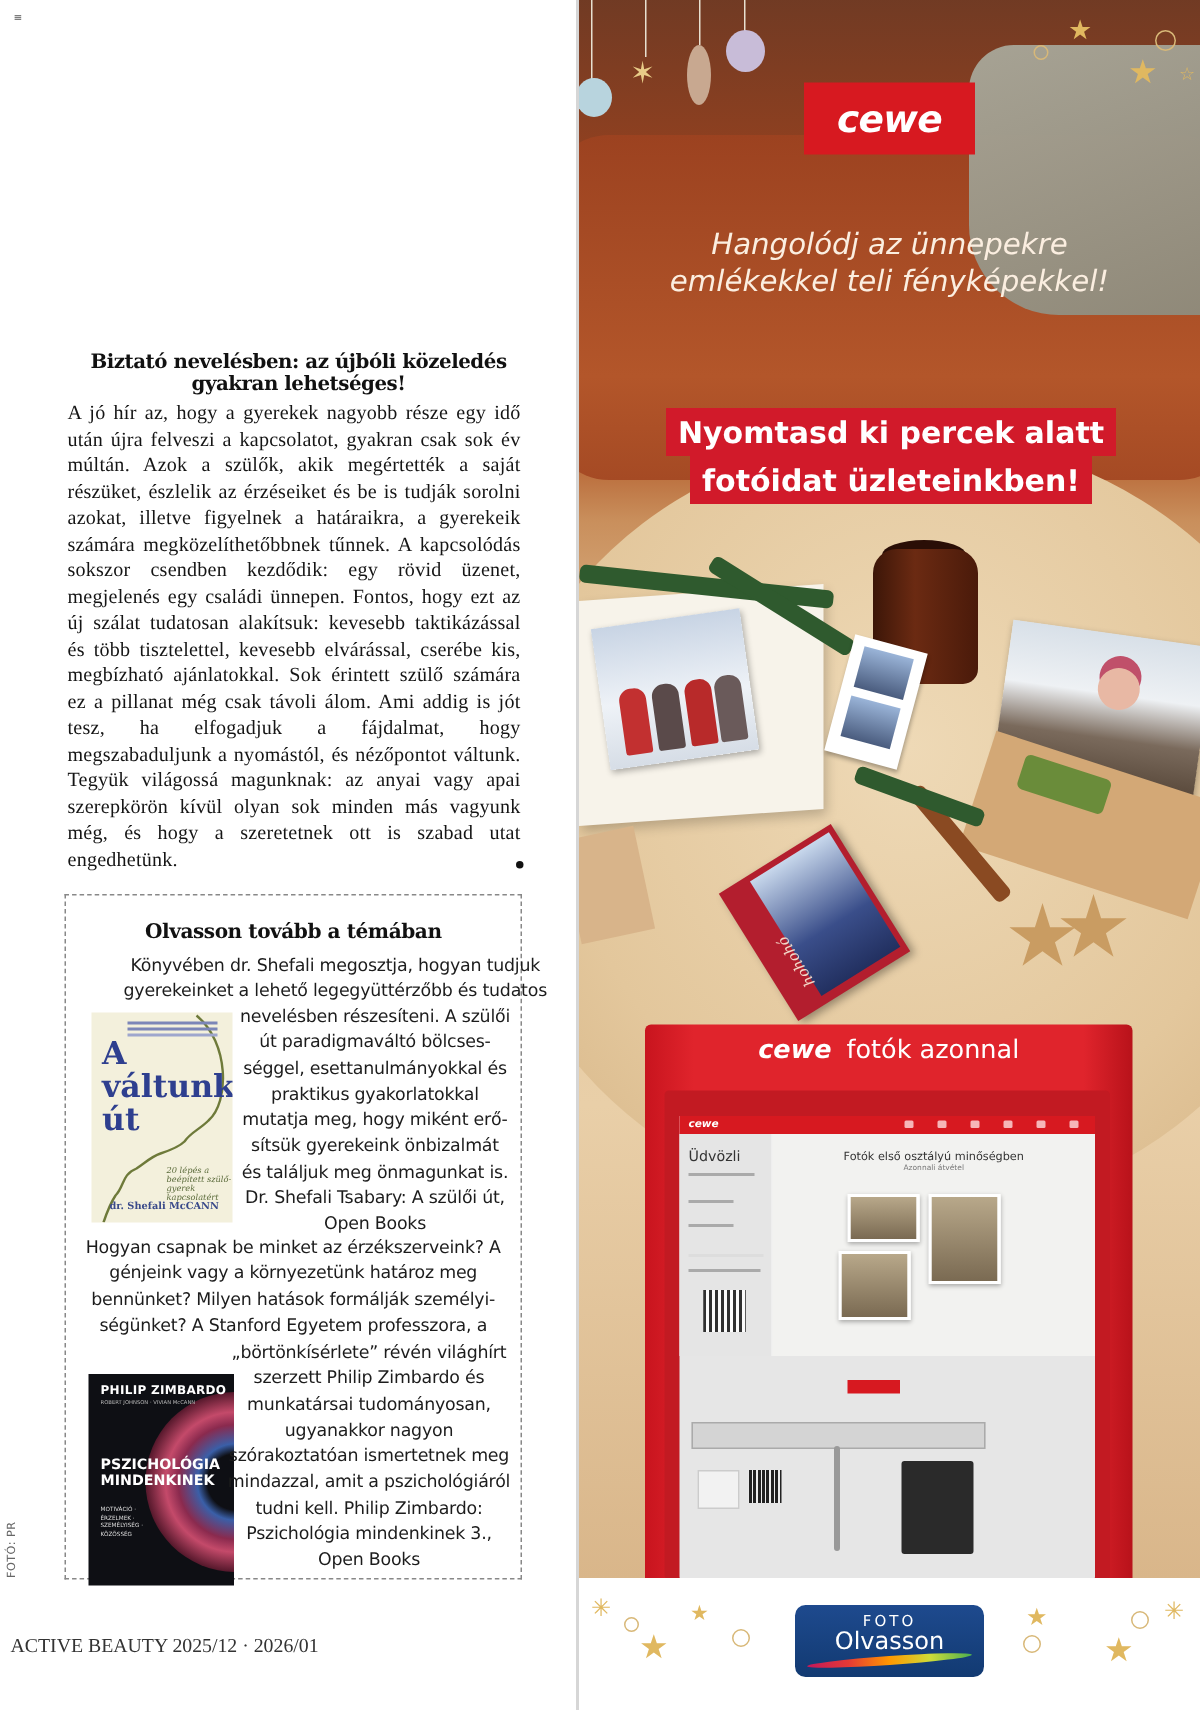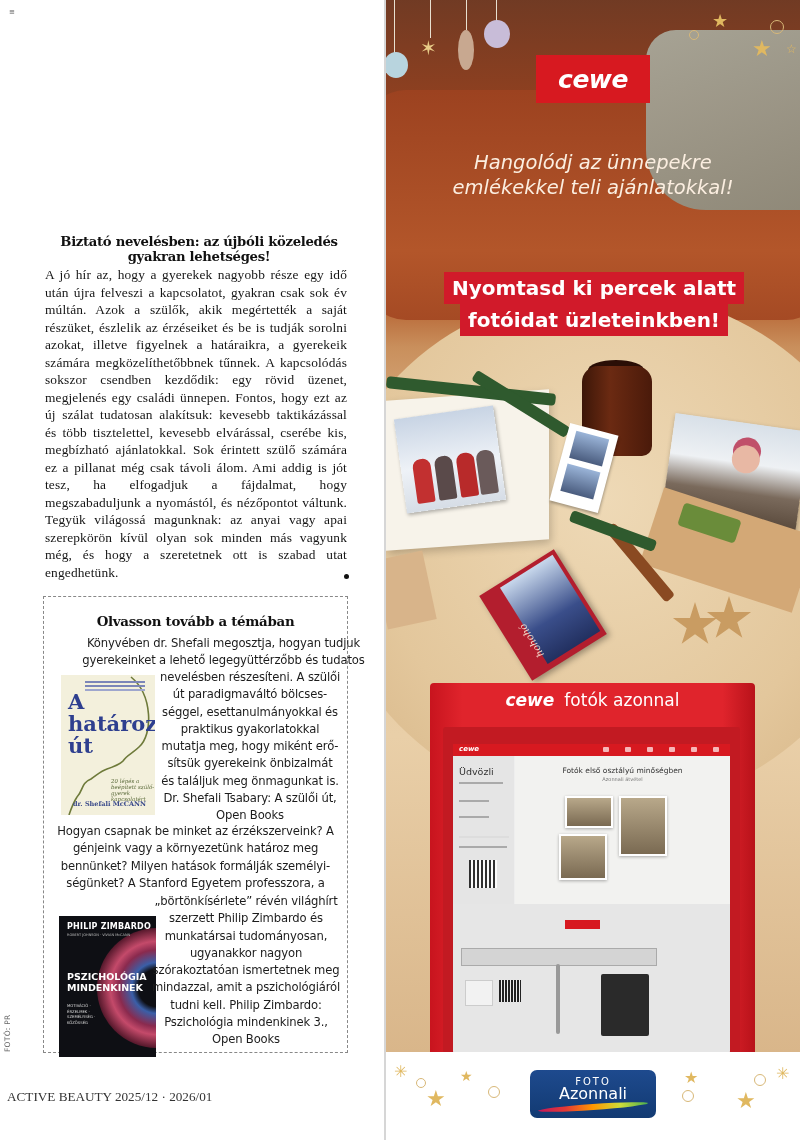--- a/index.html
+++ b/index.html
@@ -166,21 +166,21 @@
   <div class="sidebar-box">
     <h3>Olvasson tovább a témában</h3>
 
     <div class="sb-text sb-intro">Könyvében dr. Shefali megosztja, hogyan tudjuk gyerekeinket a lehető legegyüttérzőbb és tudatos</div>
 
     <div class="book1">
       <svg width="94" height="140" viewBox="0 0 94 140">
         <path d="M70 2 C92 20 92 60 78 72 C72 78 66 80 62 86 C58 90 52 92 46 94 C40 96 36 100 30 104 C20 108 22 116 16 122 C12 128 10 134 8 140" stroke="#6e7a3a" stroke-width="1.6" fill="none"></path>
       </svg>
       <div class="blurb"></div>
-      <div class="t">A határoz út</div>
+      <div class="t">A váltunk út</div>
       <div class="sub">20 lépés a beépített szülő-gyerek kapcsolatért</div>
       <div class="auth">dr. Shefali McCANN</div>
     </div>
 
     <div class="sb-text sb-col1">nevelésben részesíteni. A szülői út paradigmaváltó bölcses­séggel, esettanulmányokkal és praktikus gyakorlatokkal mutatja meg, hogy miként erő­sítsük gyerekeink önbizalmát és találjuk meg önmagunkat is. Dr. Shefali Tsabary: A szülői út, Open Books</div>
 
     <div class="sb-text sb-intro2">Hogyan csapnak be minket az érzékszerveink? A génjeink vagy a környezetünk határoz meg bennünket? Milyen hatások formálják személyi­ségünket? A Stanford Egyetem professzora, a</div>
 
     <div class="book2">
       <div class="eye"></div>
@@ -221,21 +221,21 @@
   <div class="deco-star" style="left:400px;top:42px;font-size:12px;">☆</div>
   <div class="deco-ring" style="left:303px;top:30px;width:10px;height:10px;"></div>
   <div class="deco-ring" style="left:384px;top:20px;width:14px;height:14px;"></div>
 
   <div class="cewe-logo">
     <span>cewe</span>
   </div>
 
   <div class="ad-tagline">
     <div>Hangolódj az ünnepekre</div>
-    <div>emlékekkel teli ajánlatokkal!</div>
+    <div>emlékekkel teli fényképekkel!</div>
   </div>
 
   <div class="ad-headline">
     <span class="line">Nyomtasd ki percek alatt</span><br>
     <span class="line">fotóidat üzleteinkben!</span>
   </div>
 
   <div class="gift-box"></div>
   <div class="photo-family">
     <i style="left:12px;background:#c23030;"></i>
@@ -318,16 +318,16 @@
   <div class="deco-star" style="left:74px;top:16px;font-size:14px;">★</div>
   <div class="deco-ring" style="left:30px;top:26px;width:10px;height:10px;"></div>
   <div class="deco-ring" style="left:102px;top:34px;width:12px;height:12px;"></div>
   <div class="deco-star" style="left:298px;top:16px;font-size:16px;">★</div>
   <div class="deco-star" style="left:350px;top:36px;font-size:22px;">★</div>
   <div class="deco-star" style="left:390px;top:12px;font-size:16px;">✳</div>
   <div class="deco-ring" style="left:296px;top:38px;width:12px;height:12px;"></div>
   <div class="deco-ring" style="left:368px;top:22px;width:12px;height:12px;"></div>
   <div class="fp-logo">
     <div class="foto">FOTO</div>
-    <div class="par">Azonnali</div>
+    <div class="par">Olvasson</div>
     <div class="swoosh"></div>
   </div>
 </div>
 
 </body></html>

